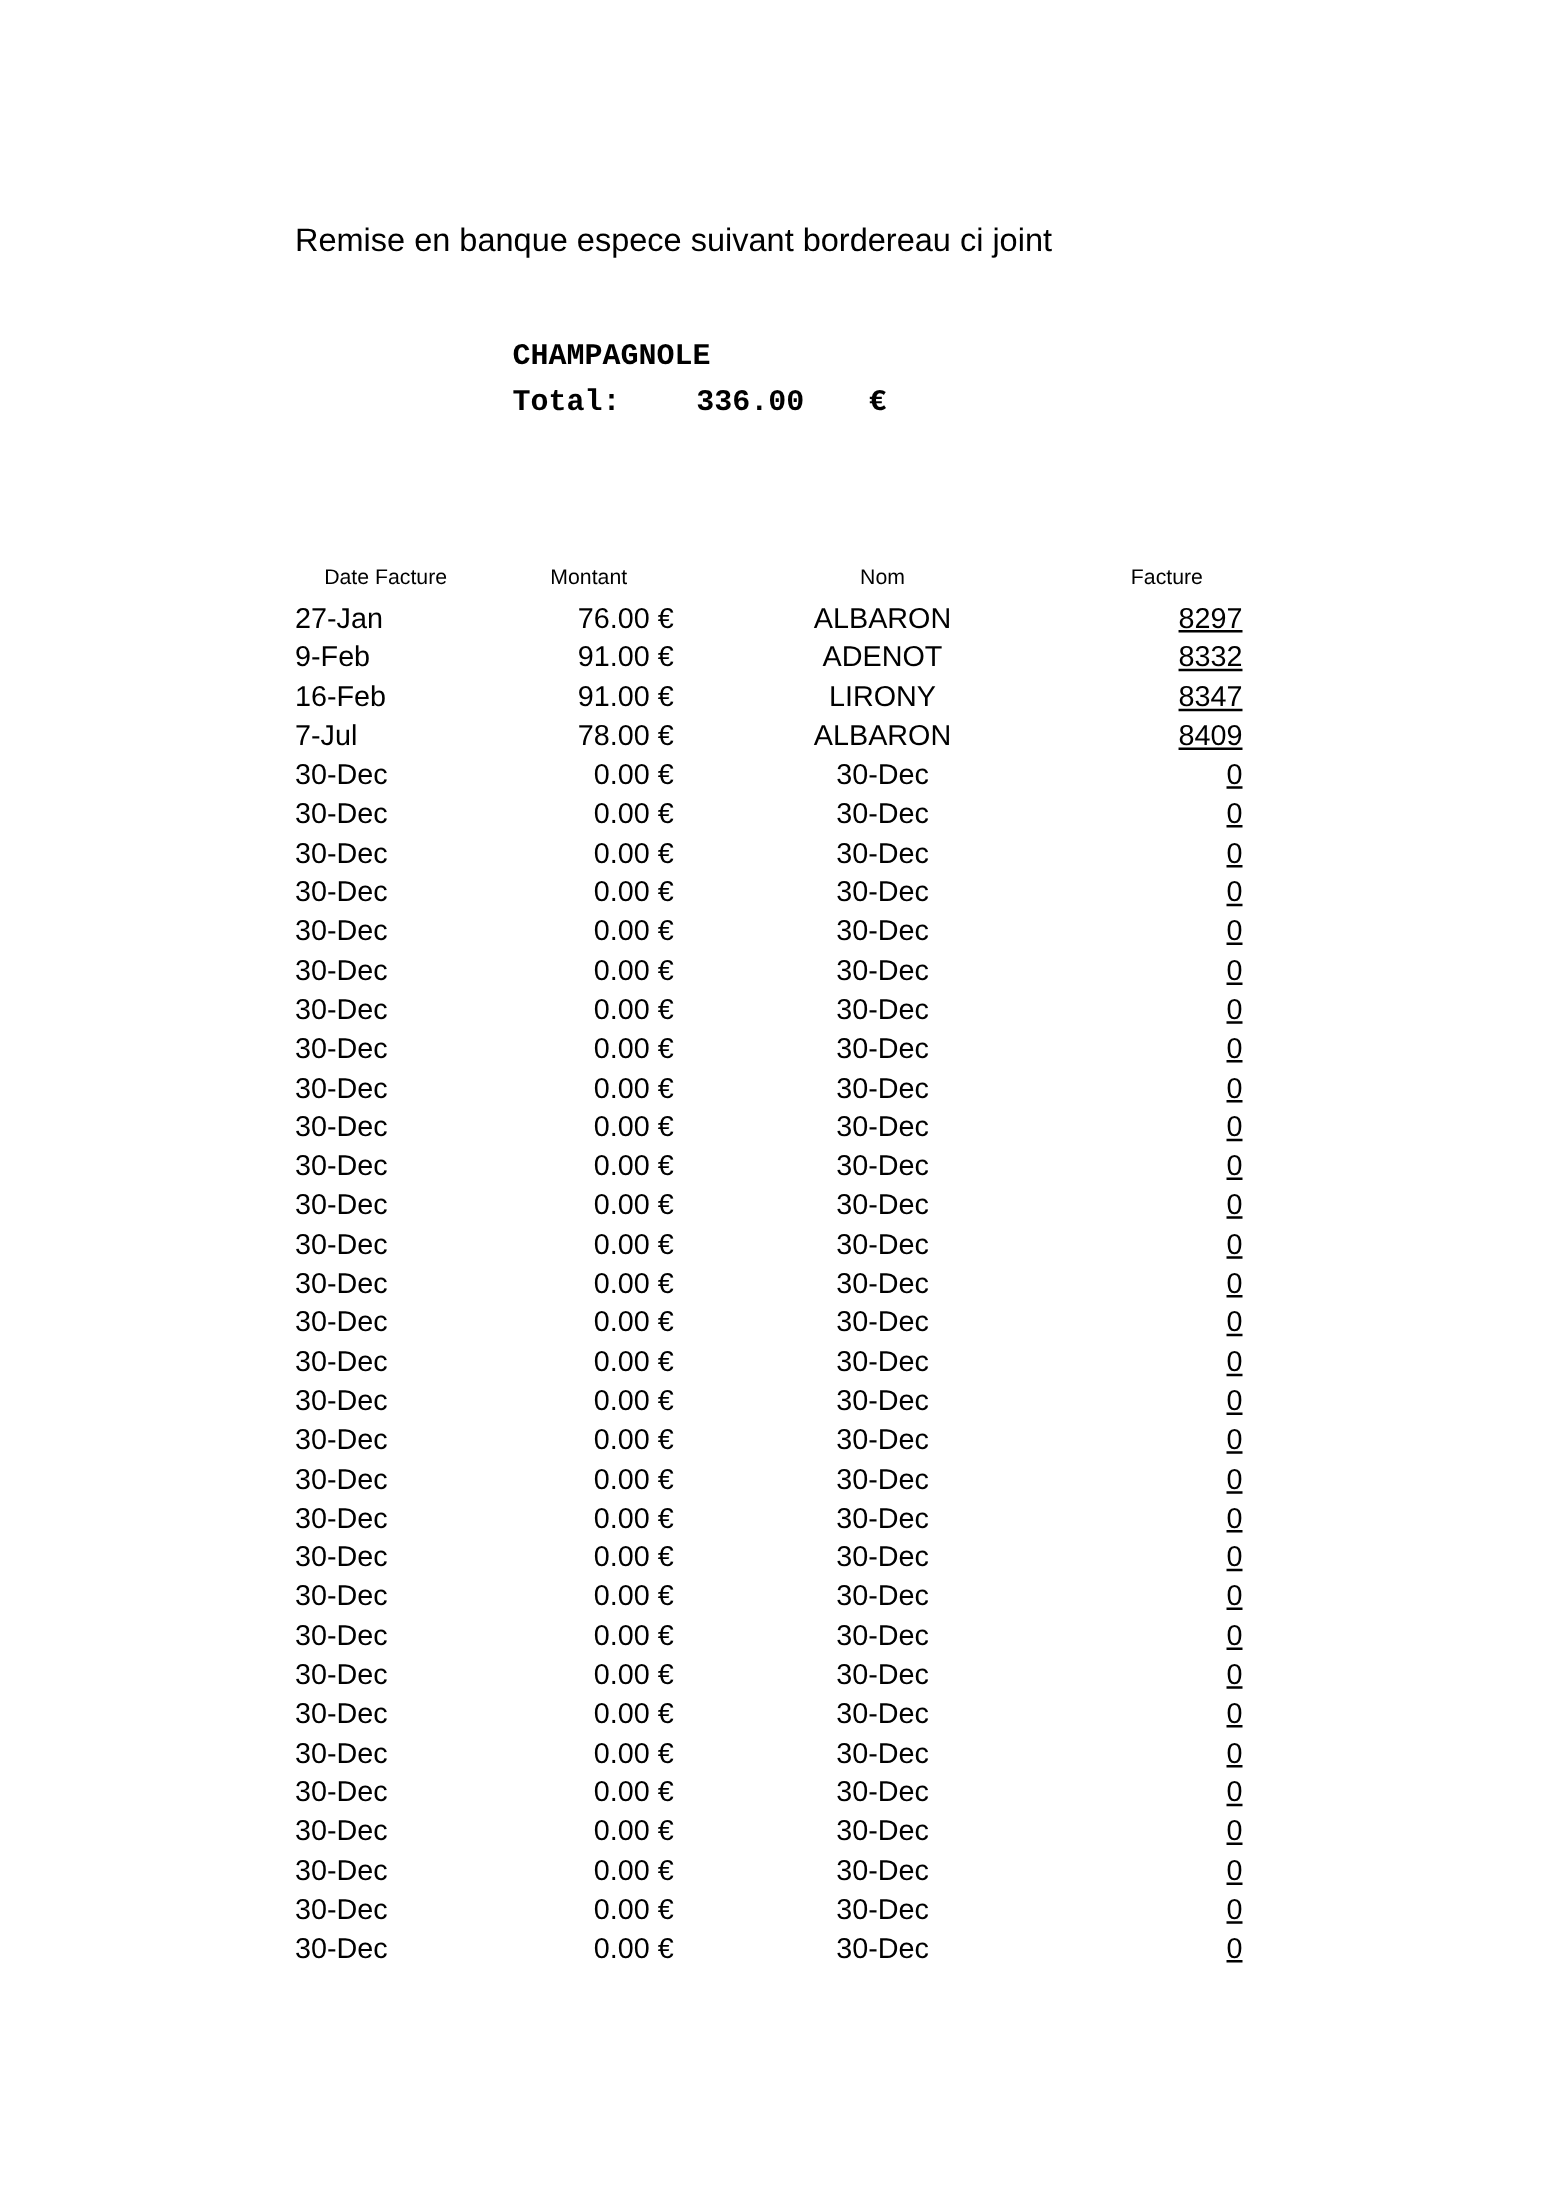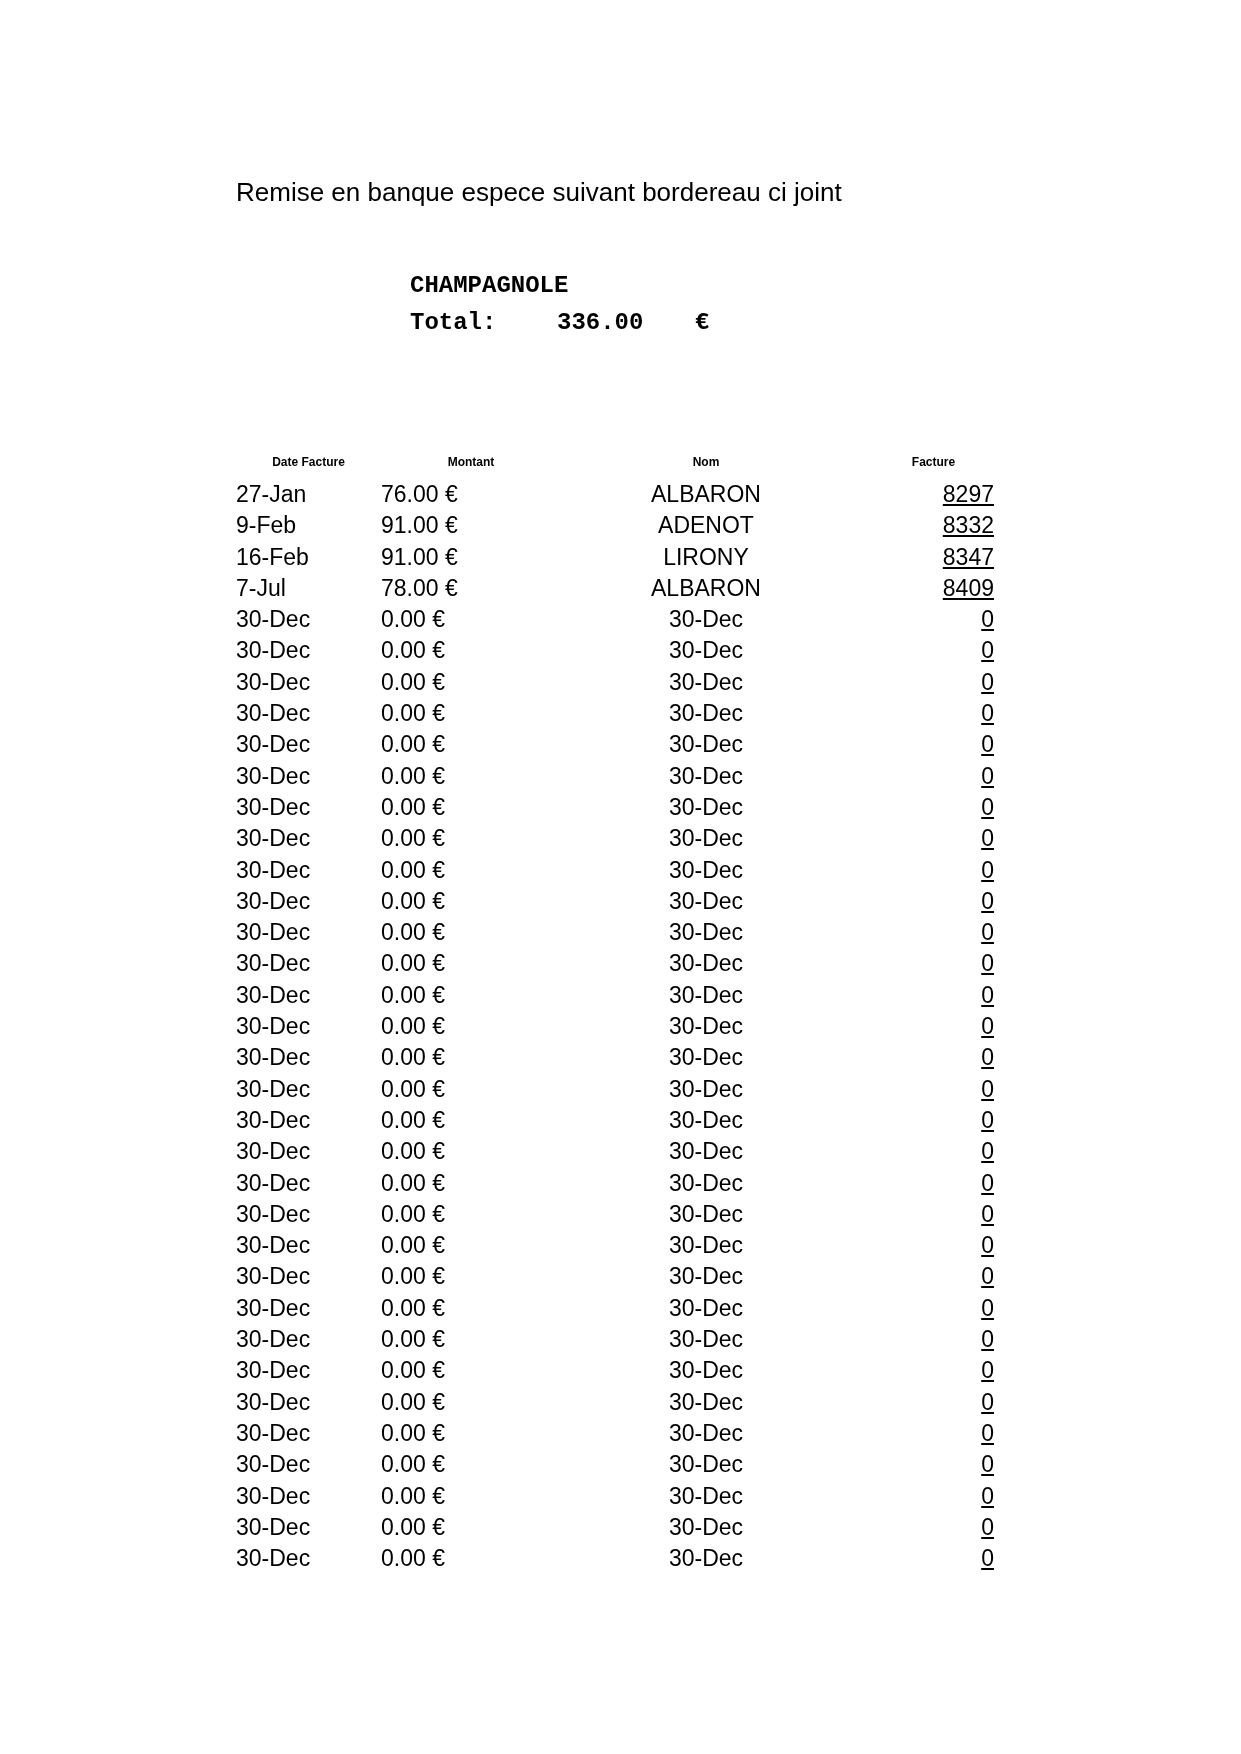--- a/index.html
+++ b/index.html
@@ -88,40 +88,40 @@
     padding: 0;
     border: none;
     height: 31.3px;
     line-height: 31.3px;
     font-size: 23px;
     font-weight: normal;
     vertical-align: middle;
     white-space: nowrap;
   }
   .tbl thead th {
-    font-size: 12px;
-    font-weight: bold;
+    font-size: 17px;
+    font-weight: normal;
     height: 34px;
     line-height: 34px;
     font-stretch: condensed;
   }
 
   
   col.c-date    { width: 145px; }
   col.c-montant { width: 180px; }
   col.c-nom     { width: 290px; }
   col.c-facture { width: 165px; }
 
   .th-date    { text-align: center; }
   .th-montant { text-align: center; }
   .th-nom     { }
   .th-facture { text-align: center; }
 
   .td-date    {  padding-right: 8px !important; }
-  .td-montant {  padding-right: 22px !important; }
+  .td-montant { text-align: right;  padding-right: 22px !important; }
   .td-nom     { text-align: center; }
   .td-facture { text-align: right;  padding-right: 22px !important; text-decoration: underline; }
 </style>
 </head>
 <body>
 
 <div class="page">
 
   <div class="doc-title">Remise en banque espece suivant bordereau ci joint</div>
 

